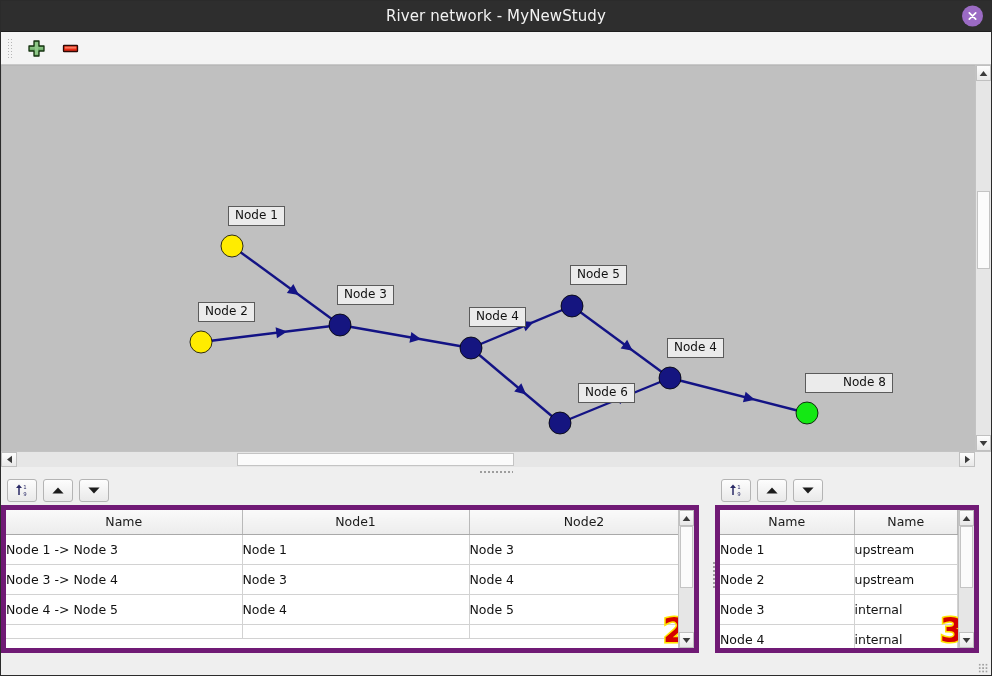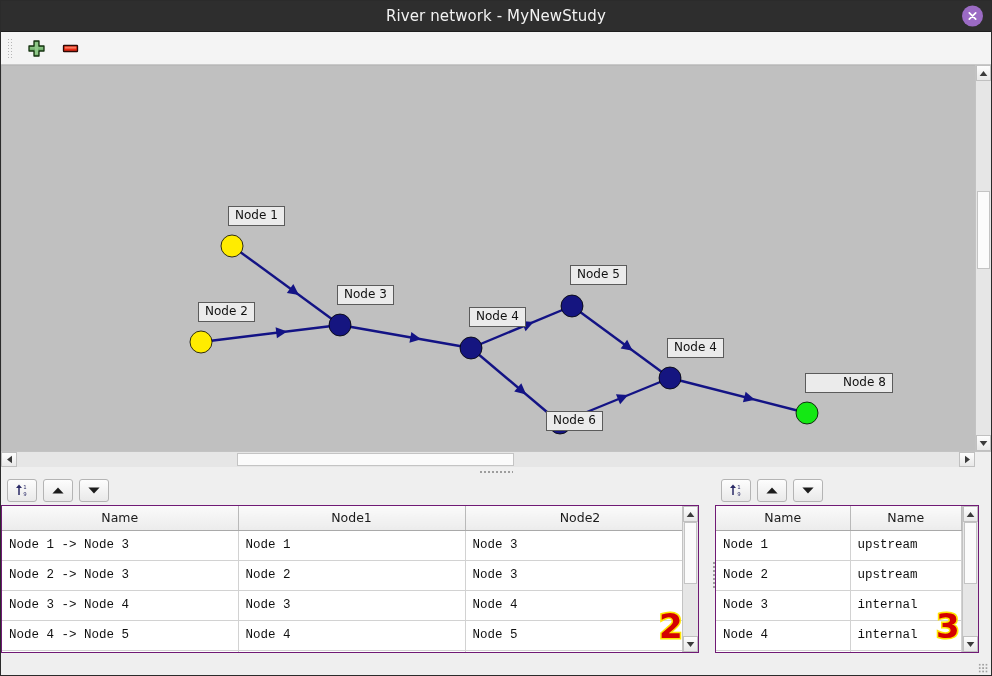--- a/index.html
+++ b/index.html
@@ -220,21 +220,21 @@
     display: flex; align-items: center; justify-content: center;
     cursor: pointer;
     padding: 0;
   }
 
   .table-frame {
     flex: 1 1 auto;
     display: flex;
     min-height: 0;
     background: #fff;
-    border: 1px solid #701a75;
+    border: 5px solid #701a75;
     margin: 0 12px 0 0;
   }
   .table-scrollarea {
     flex: 1 1 auto;
     min-width: 0;
     overflow: hidden;
     position: relative;
     background: #fff;
   }
   table.grid {
@@ -251,25 +251,24 @@
     font-weight: normal;
     font-size: 12.5px;
     height: 24px;
     color: #1a1a1a;
     text-align: center;
   }
   table.grid td {
     border-right: 1px solid #d2d2d2;
     border-bottom: 1px solid #d2d2d2;
     height: 30px;
-    padding: 0 7px;
+    padding: 0 0;
     background: #fff;
     white-space: nowrap;
     overflow: hidden;
-    font-family: Liberation Mono, monospace;
   }
   table.grid tr.filler td { height: 14px; }
 
   #pane-bottom-strip {
     height: 22px; flex: 0 0 22px;
     background: #efefef;
     position: relative;
   }
   #resize-grip {
     position: absolute; right: 3px; bottom: 2px;
@@ -336,21 +335,21 @@
             <circle cx="558" cy="357" r="11" fill="#151580" stroke="#000000" stroke-width="0.8"></circle>
             <circle cx="668" cy="312" r="11" fill="#151580" stroke="#000000" stroke-width="0.8"></circle>
             <circle cx="805" cy="347" r="11" fill="#14e814" stroke="#000000" stroke-width="0.8"></circle>
           </svg>
 
       <div class="node-label" style="left: 226px; top: 140px;">Node 1</div>
           <div class="node-label" style="left: 196px; top: 236px;">Node 2</div>
           <div class="node-label" style="left: 335px; top: 219px;">Node 3</div>
           <div class="node-label" style="left: 467px; top: 241px;">Node 4</div>
           <div class="node-label" style="left: 568px; top: 199px;">Node 5</div>
-          <div class="node-label" style="left: 544px; top: 317px; margin-top: 28px;">Node 6</div>
+          <div class="node-label" style="left: 576px; top: 317px;">Node 6</div>
           <div class="node-label" style="left: 665px; top: 272px;">Node 4</div>
           <div class="node-label" style="left: 803px; top: 307px; padding-left: 37px;">Node 8</div>
         </div>
       <div class="vscroll">
         <div class="sb-arrow">
           <svg width="9" height="7" viewBox="0 0 9 7">
             <path d="M4.5 1 L8.3 6 L0.7 6 Z" fill="#3b3b3b"></path>
           </svg>
         </div>
         <div class="vscroll-track">
@@ -420,25 +419,20 @@
                 <tr>
                   <th>Name</th>
                   <th>Node1</th>
                   <th>Node2</th>
                 </tr>
               </thead>
             <tbody>
                 <tr>
                   <td>Node 1 -&gt; Node 3</td>
                   <td>Node 1</td>
-                  <td>Node 3</td>
-                </tr>
-                <tr>
-                  <td>Node 2 -&gt; Node 3</td>
-                  <td>Node 2</td>
                   <td>Node 3</td>
                 </tr>
                 <tr>
                   <td>Node 3 -&gt; Node 4</td>
                   <td>Node 3</td>
                   <td>Node 4</td>
                 </tr>
                 <tr>
                   <td>Node 4 -&gt; Node 5</td>
                   <td>Node 4</td>

